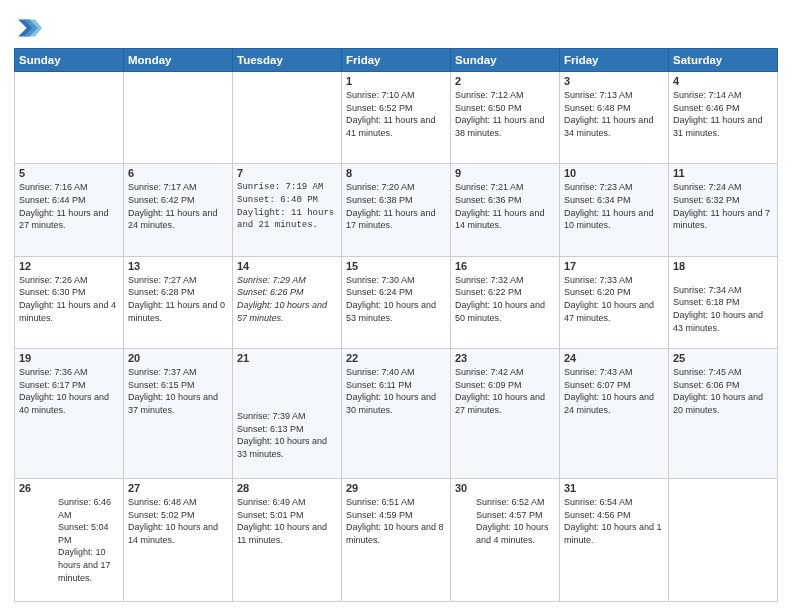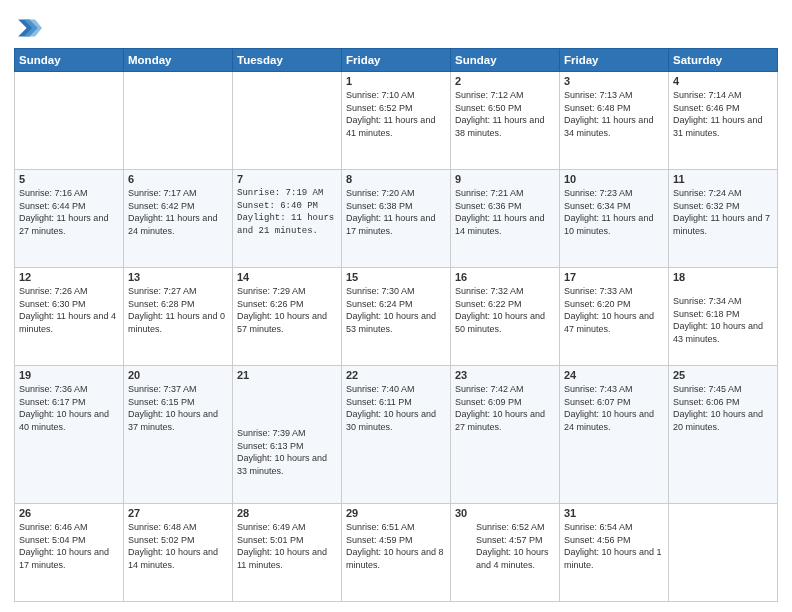--- a/index.html
+++ b/index.html
@@ -226,21 +226,21 @@
 Daylight: 11 hours and 4 minutes.</div>
           </td>
           <td>
             <span class="day-num">13</span>
             <div class="day-info" style="white-space: pre-line;">Sunrise: 7:27 AM
 Sunset: 6:28 PM
 Daylight: 11 hours and 0 minutes.</div>
           </td>
           <td>
             <span class="day-num">14</span>
-            <div class="day-info" style="white-space: pre-line;">Sunrise: 7:29 AM
+            <div class="day-info" style="white-space: pre-line; font-style: italic;">Sunrise: 7:29 AM
 Sunset: 6:26 PM
 Daylight: 10 hours and 57 minutes.</div>
           </td>
           <td>
             <span class="day-num">15</span>
             <div class="day-info" style="white-space: pre-line;">Sunrise: 7:30 AM
 Sunset: 6:24 PM
 Daylight: 10 hours and 53 minutes.</div>
           </td>
           <td>
@@ -302,21 +302,21 @@
           <td>
             <span class="day-num">25</span>
             <div class="day-info" style="white-space: pre-line;">Sunrise: 7:45 AM
 Sunset: 6:06 PM
 Daylight: 10 hours and 20 minutes.</div>
           </td>
         </tr>
         <tr>
           <td>
             <span class="day-num">26</span>
-            <div class="day-info" style="white-space: pre-line;">Sunrise: 6:46 AM
+            <div class="day-info" style="white-space: pre-line; margin-left: 39px;">Sunrise: 6:46 AM
 Sunset: 5:04 PM
 Daylight: 10 hours and 17 minutes.</div>
           </td>
           <td>
             <span class="day-num">27</span>
             <div class="day-info" style="white-space: pre-line;">Sunrise: 6:48 AM
 Sunset: 5:02 PM
 Daylight: 10 hours and 14 minutes.</div>
           </td>
           <td>

